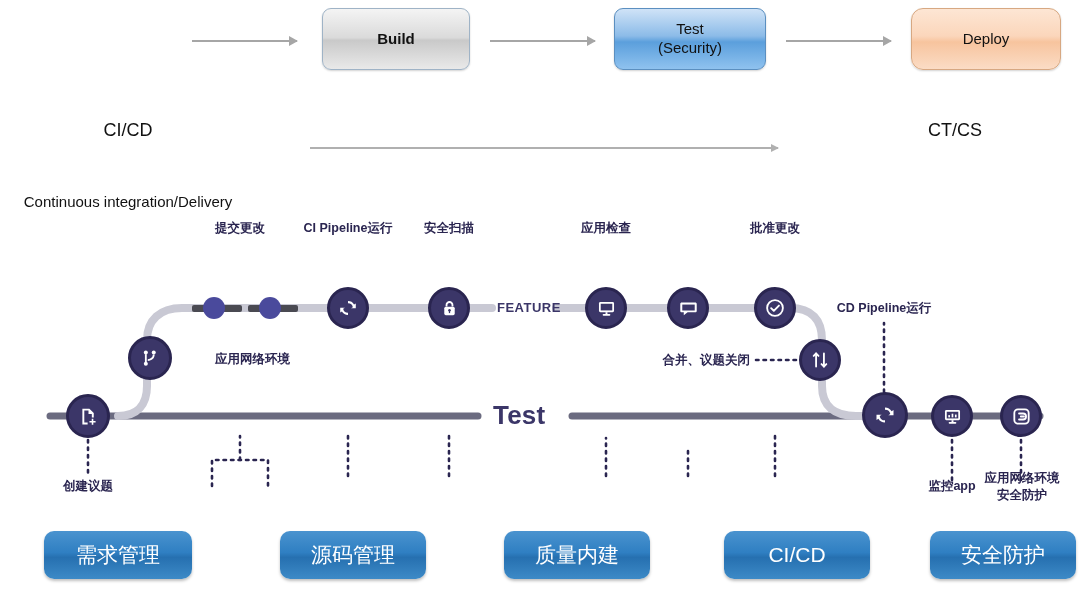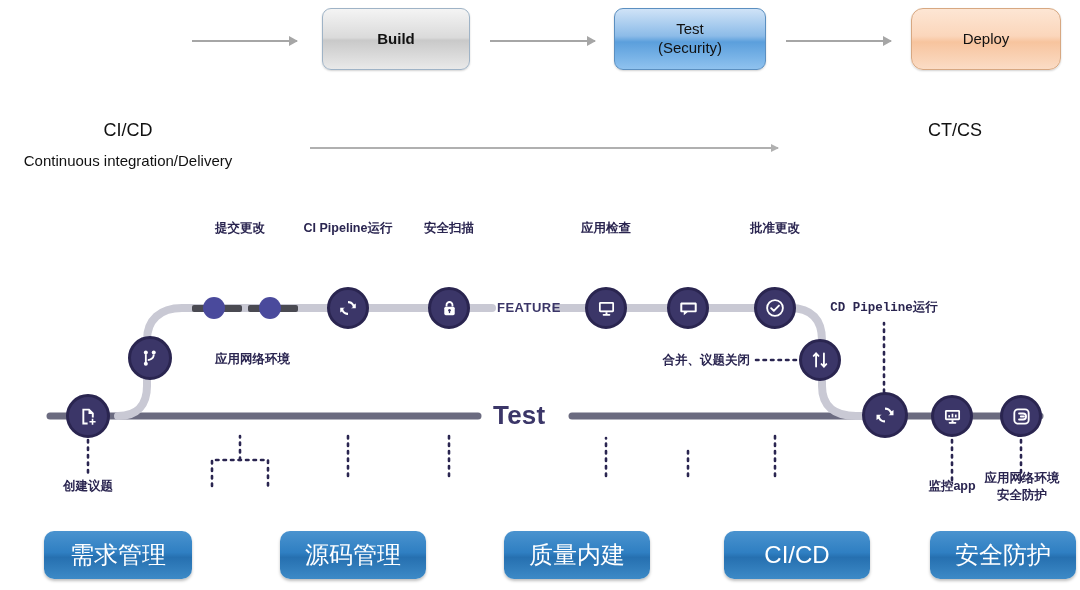--- a/index.html
+++ b/index.html
@@ -65,21 +65,21 @@
 
   .arrow-h{position:absolute;height:2px;background:#a6a6a6;}
   .arrow-h:after{
     content:"";position:absolute;right:-1px;top:-4px;
     border-left:9px solid #a6a6a6;
     border-top:5px solid transparent;border-bottom:5px solid transparent;
   }
 
   
   .band-title{position:absolute;font-size:18px;color:#111;text-align:center;white-space:nowrap;}
-  .band-sub{position:absolute;font-size:15px;color:#111;text-align:center;white-space:nowrap;}
+  .band-sub{position:absolute;font-size:15px;color:#111;text-align:center;white-space:nowrap;margin-top:41px;}
   .band-arrow{position:absolute;height:2px;background:#b0b0b0;}
   .band-arrow:after{
     content:"";position:absolute;right:-1px;top:-3.5px;
     border-left:8px solid #b0b0b0;
     border-top:4px solid transparent;border-bottom:4px solid transparent;
   }
 
   
   .gitsvg{position:absolute;left:0;top:190px;width:1080px;height:320px;}
 
@@ -115,21 +115,21 @@
   }
   .feature-word{
     position:absolute;font-size:13px;font-weight:bold;color:#3b3668;
     letter-spacing:.5px;z-index:7;
   }
 
   
   .chip{
     position:absolute;
     display:flex;align-items:center;justify-content:center;
-    color:#fff;font-size:24px;
+    color:#fff;font-size:21px;
     border-radius:10px;
     background:linear-gradient(to bottom,#4a93cf 0%,#2f7fc2 45%,#2670b0 55%,#3d8ac7 100%);
     box-shadow:0 2px 3px rgba(0,0,0,.25);
     box-sizing:border-box;
   }
 </style>
 </head>
 <body>
 
 <div class="stage">
@@ -280,21 +280,21 @@
     </svg>
   </div>
   <div class="lbl r" style="left:620px;top:352px;width:130px;">合并、议题关闭</div>
 
   <div class="node" style="left:862px;top:392px;width:46px;height:46px;">
     <svg width="24" height="24" viewBox="0 0 24 24">
       <path d="M12 4.4a7.6 7.6 0 0 1 6.6 3.8l1.9-1.1v5.2h-5.2l2-1.2A5.3 5.3 0 0 0 12 6.7z" fill="#fff"></path>
       <path d="M12 19.6a7.6 7.6 0 0 1-6.6-3.8l-1.9 1.1V11.7h5.2l-2 1.2A5.3 5.3 0 0 0 12 17.3z" fill="#fff"></path>
     </svg>
   </div>
-  <div class="lbl c" style="left:822px;top:300px;width:124px;font-family:Liberation Mono, monospace;">CD Pipeline运行</div>
+  <div class="lbl c" style="left:822px;top:300px;width:124px;">CD Pipeline运行</div>
 
   <div class="node" style="left:931px;top:395px;width:42px;height:42px;">
     <svg width="21" height="21" viewBox="0 0 24 24">
       <rect x="3.4" y="4.6" width="17.2" height="11.6" rx="1.6" fill="#fff"></rect>
       <rect x="5.4" y="6.6" width="13.2" height="7.6" fill="#3b3668"></rect>
       <rect x="7.2" y="10.4" width="1.9" height="2.6" fill="#fff"></rect>
       <rect x="11.0" y="8.8" width="1.9" height="4.2" fill="#fff"></rect>
       <rect x="14.8" y="9.8" width="1.9" height="3.2" fill="#fff"></rect>
       <rect x="10.9" y="16.2" width="2.2" height="2.6" fill="#fff"></rect>
       <rect x="7.6" y="18.2" width="8.8" height="2" rx="1" fill="#fff"></rect>

